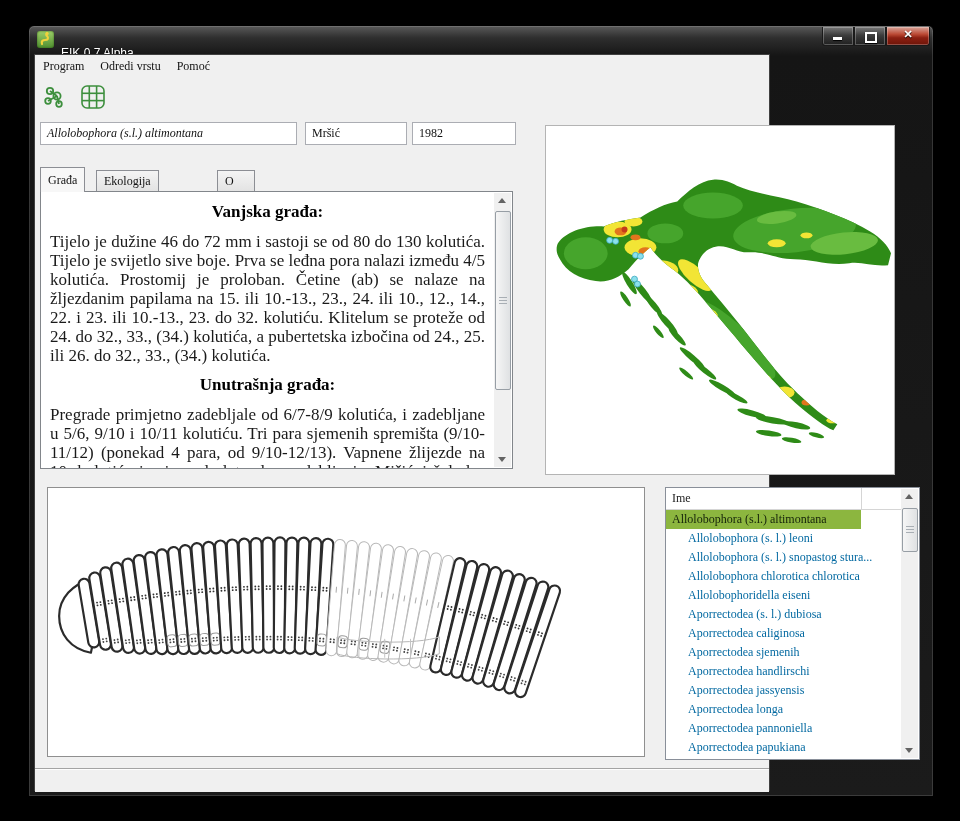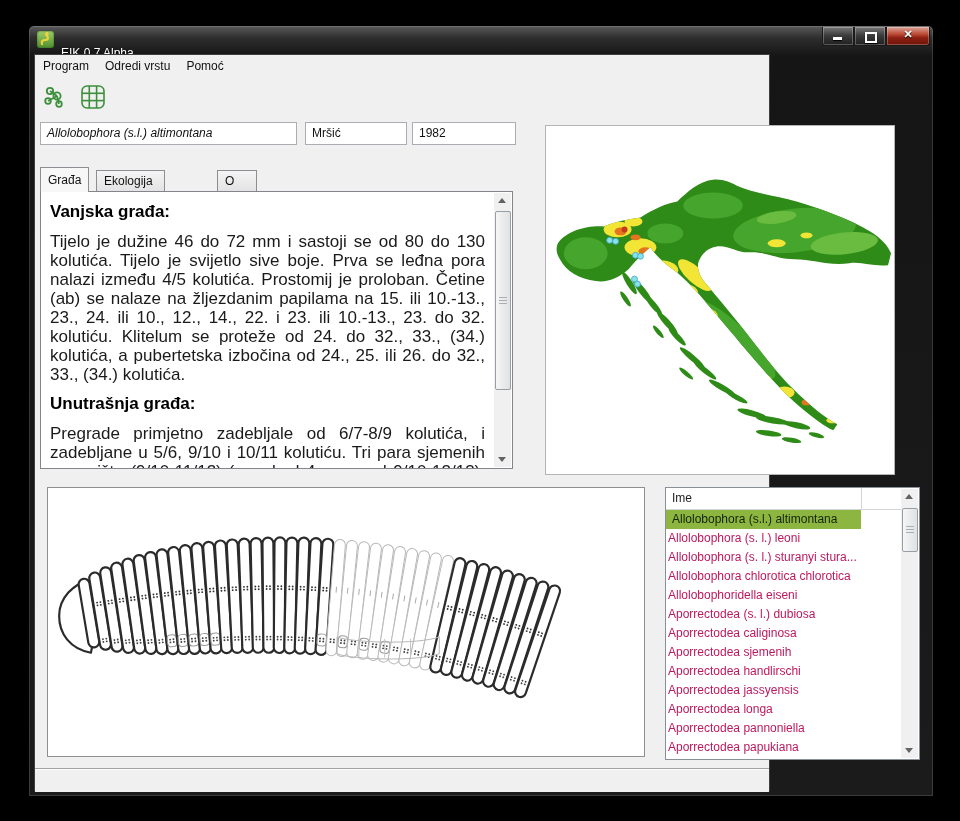--- a/index.html
+++ b/index.html
@@ -23,21 +23,21 @@
     box-shadow:inset 0 0 0 1px rgba(255,255,255,.25);position:relative;}
   .capbtn.min{border-radius:0 0 0 3px;}
   .capbtn.close{width:42px;border-radius:0 0 3px 0;
     background:linear-gradient(#d9a59a,#bc4a35 40%,#8c2012 60%,#6e1408);}
   .glyph-min{position:absolute;left:10px;top:10px;width:9px;height:3px;background:#fff;box-shadow:0 1px 1px #000;}
   .glyph-max{position:absolute;left:10px;top:5px;width:8px;height:7px;border:2px solid #fff;box-shadow:0 1px 1px #000;}
   .glyph-close{position:absolute;left:0;top:1px;width:100%;text-align:center;color:#fff;
     font-size:11px;font-weight:bold;text-shadow:0 1px 1px #000;}
 
   .client{position:absolute;left:5px;top:28px;width:736px;height:737px;background:#f0f0f0;
-    border:1px solid #404040;box-sizing:border-box;}
+    border:1px solid #404040;box-sizing:border-box;font-family:Liberation Serif, serif;}
 
   
   .menubar{position:absolute;left:0;top:0;right:0;height:22px;background:#f0f0f0;display:flex;}
   .menu-item{padding:0 8px;line-height:22px;font-size:12px;color:#111;}
   .tbicon{position:absolute;top:29px;}
 
   
   .field{position:absolute;top:67px;height:21px;background:#fff;border:1px solid #abadb3;
     font-size:12px;line-height:21px;padding:0 6px;color:#111;overflow:hidden;white-space:nowrap;}
   .field.species{left:5px;width:243px;font-style:italic;}
@@ -46,21 +46,21 @@
 
   
   .tabstrip{position:absolute;left:5px;top:112px;height:25px;}
   .tab{position:absolute;top:3px;height:20px;line-height:20px;font-size:12px;padding:0 7px;
     background:linear-gradient(#f4f4f4,#e3e3e3);border:1px solid #8c8e94;color:#111;}
   .tab.active{top:0;height:24px;line-height:24px;background:#f7f7f7;border-bottom:none;z-index:3;}
 
   .textbox{position:absolute;left:5px;top:136px;width:473px;height:278px;background:#fff;
     border:1px solid #82868b;box-sizing:border-box;overflow:hidden;}
   .textinner{position:absolute;left:9px;top:2px;right:27px;color:#1a1a1a;}
-  .h-sec{font-size:17px;font-weight:bold;margin:8px 0 10px 0;color:#000;}
+  .h-sec{font-size:17px;font-weight:bold;margin:8px 0 10px 0;color:#000;text-align:center;}
   .p-sec{font-size:17px;line-height:19px;text-align:justify;margin:0 0 10px 0;}
 
   
   .vsb{position:absolute;top:1px;bottom:1px;right:1px;width:17px;background:#f0f0f0;}
   .sb-btn{position:absolute;left:0;width:17px;height:16px;background:#f0f0f0;}
   .sb-btn.up{top:0;} .sb-btn.down{bottom:0;}
   .tri-up{position:absolute;left:4px;top:5px;width:0;height:0;
     border-left:4.5px solid transparent;border-right:4.5px solid transparent;border-bottom:5px solid #636363;}
   .tri-down{position:absolute;left:4px;top:6px;width:0;height:0;
     border-left:4.5px solid transparent;border-right:4.5px solid transparent;border-top:5px solid #636363;}
@@ -75,21 +75,21 @@
   .worm-panel{position:absolute;left:12px;top:432px;width:598px;height:270px;background:#fff;
     border:1px solid #8f8f8f;box-sizing:border-box;}
 
   
   .list-panel{position:absolute;left:630px;top:432px;width:255px;height:273px;background:#fff;
     border:1px solid #898f99;box-sizing:border-box;overflow:hidden;}
   .list-header{position:absolute;left:0;top:0;right:18px;height:21px;background:#fff;
     border-bottom:1px solid #d5d5d5;font-size:12px;color:#222;line-height:21px;padding-left:6px;}
   .col-divider{position:absolute;left:195px;top:0;width:1px;height:21px;background:#d5d5d5;}
   .list-rows{position:absolute;left:0;top:22px;right:18px;bottom:0;}
-  .list-row{height:19px;line-height:19px;font-size:12px;color:#be185d;padding-left:2px;
+  .list-row{height:19px;line-height:19px;font-size:12px;color:#0369a1;padding-left:22px;
     white-space:nowrap;overflow:hidden;}
   .list-row.selected{background:#8cb63f;color:#15230a;width:189px;padding-left:6px;}
 
   
   .statusstrip{position:absolute;left:0;right:0;top:713px;height:23px;background:#f0f0f0;
     border-top:1px solid #a3a3a3;box-shadow:inset 0 1px 0 #fdfdfd;}
 </style>
 </head>
 <body>
 
@@ -721,21 +721,21 @@
             <line x1="364" y1="152" x2="364" y2="171" stroke="#c4c4c4" stroke-width="1"></line>
           </svg>
       </div>
 
       <div class="list-panel">
         <div class="list-header">Ime</div>
         <div class="col-divider"></div>
         <div class="list-rows">
           <div class="list-row selected">Allolobophora (s.l.) altimontana</div>
           <div class="list-row">Allolobophora (s. l.) leoni</div>
-          <div class="list-row">Allolobophora (s. l.) sturanyi stura...</div>
+          <div class="list-row">Allolobophora (s. l.) snopastog stura...</div>
           <div class="list-row">Allolobophora chlorotica chlorotica</div>
           <div class="list-row">Allolobophoridella eiseni</div>
           <div class="list-row">Aporrectodea (s. l.) dubiosa</div>
           <div class="list-row">Aporrectodea caliginosa</div>
           <div class="list-row">Aporrectodea sjemenih</div>
           <div class="list-row">Aporrectodea handlirschi</div>
           <div class="list-row">Aporrectodea jassyensis</div>
           <div class="list-row">Aporrectodea longa</div>
           <div class="list-row">Aporrectodea pannoniella</div>
           <div class="list-row">Aporrectodea papukiana</div>

